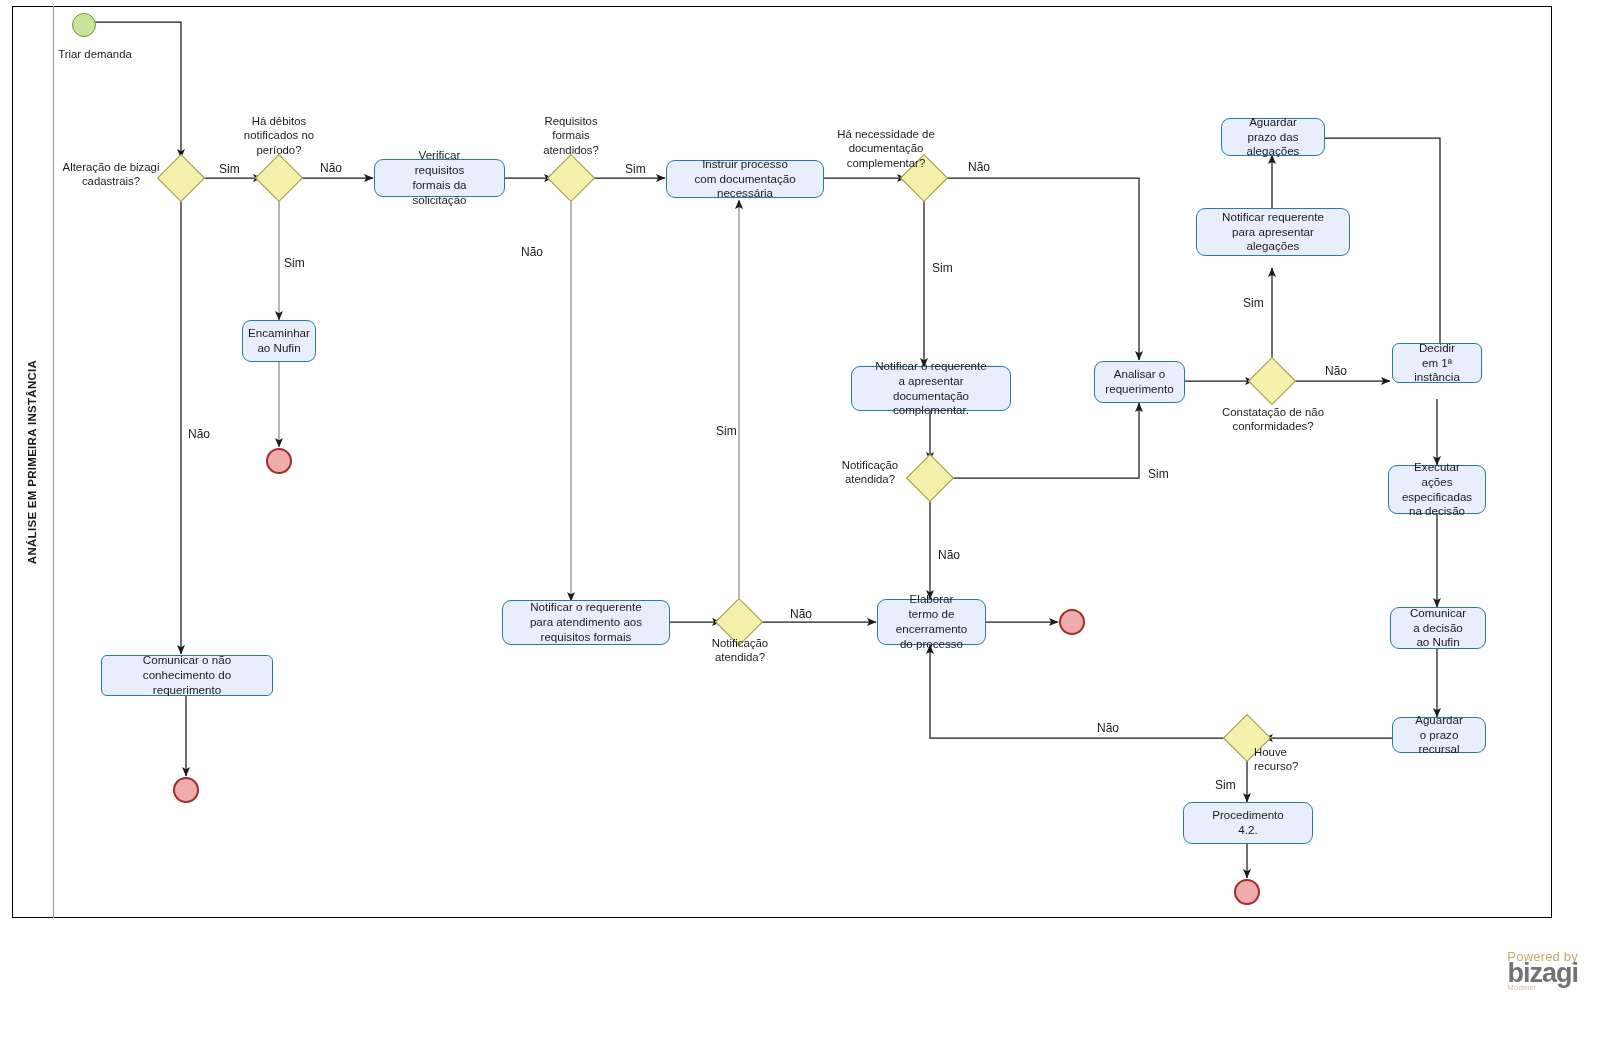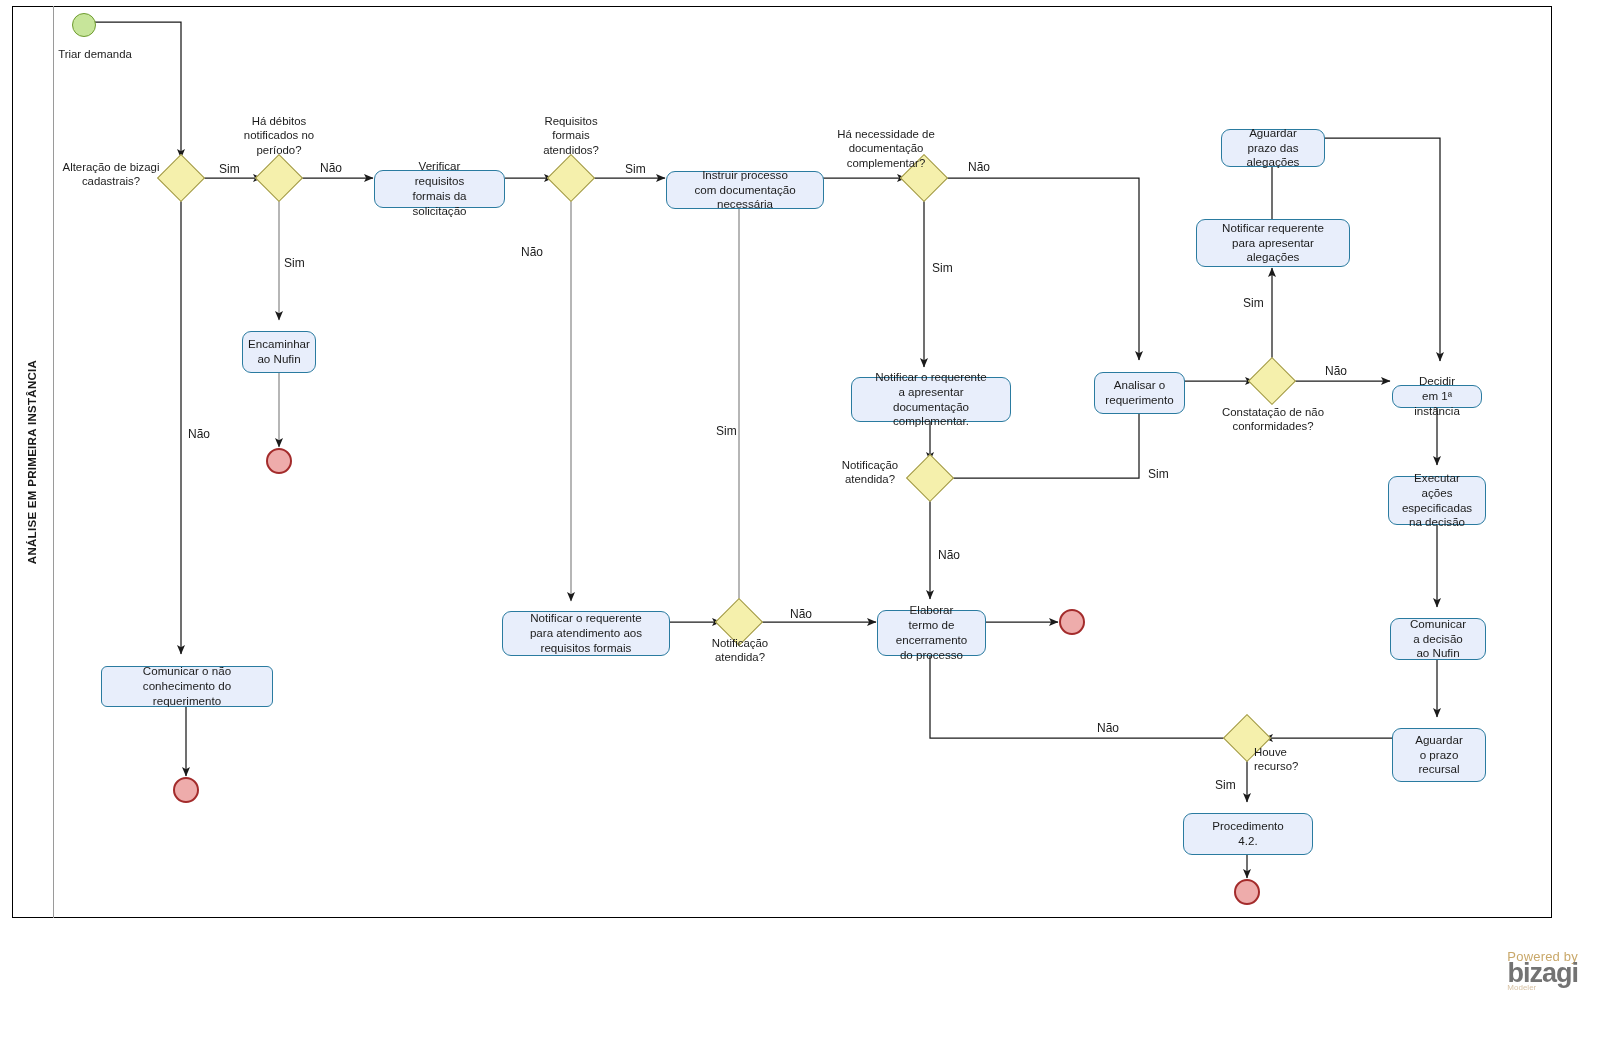--- a/index.html
+++ b/index.html
@@ -64,21 +64,20 @@
     border-radius: 9px;
     display: flex;
     align-items: center;
     justify-content: center;
     text-align: center;
     color: #1b1b1b;
     font-size: 11.6px;
     line-height: 1.28;
     padding: 2px 23px;
     font-family: "Liberation Sans", sans-serif;
-    margin-top: 11px;
   }
   
   .gateway {
     position: absolute;
     width: 34px;
     height: 34px;
     background: #f5f0ac;
     border: 1.4px solid #9c9442;
     transform: rotate(45deg);
     box-sizing: border-box;
@@ -296,31 +295,31 @@
 
   <div class="task" style="left:1094px; top:361px; width:91px; height:42px;">Analisar o
 requerimento</div>
 
   <div class="task" style="left:1221px; top:118px; width:104px; height:38px;">Aguardar prazo
 das alegações</div>
 
   <div class="task" style="left:1196px; top:208px; width:154px; height:48px;">Notificar requerente para
 apresentar alegações</div>
 
-  <div class="task" style="left:1392px; top:374px; width:90px; height:23px;">Decidir em
+  <div class="task" style="left:1392px; top:343px; width:90px; height:40px;border-radius:7px;">Decidir em
 1ª instância</div>
 
   <div class="task" style="left:1388px; top:465px; width:98px; height:49px;">Executar ações
 especificadas na
 decisão</div>
 
   <div class="task" style="left:1390px; top:607px; width:96px; height:42px;">Comunicar a
 decisão ao Nufin</div>
 
-  <div class="task" style="left:1392px; top:717px; width:94px; height:54px;">Aguardar o
+  <div class="task" style="left:1392px; top:717px; width:94px; height:36px;">Aguardar o
 prazo recursal</div>
 
   <div class="task" style="left:1183px; top:802px; width:130px; height:42px;">Procedimento 4.2.</div>
 
   <div class="task" style="left:502px; top:600px; width:168px; height:45px;">Notificar o requerente para
 atendimento aos requisitos
 formais</div>
 
   <div class="task" style="left:877px; top:599px; width:109px; height:46px;">Elaborar termo de
 encerramento do

